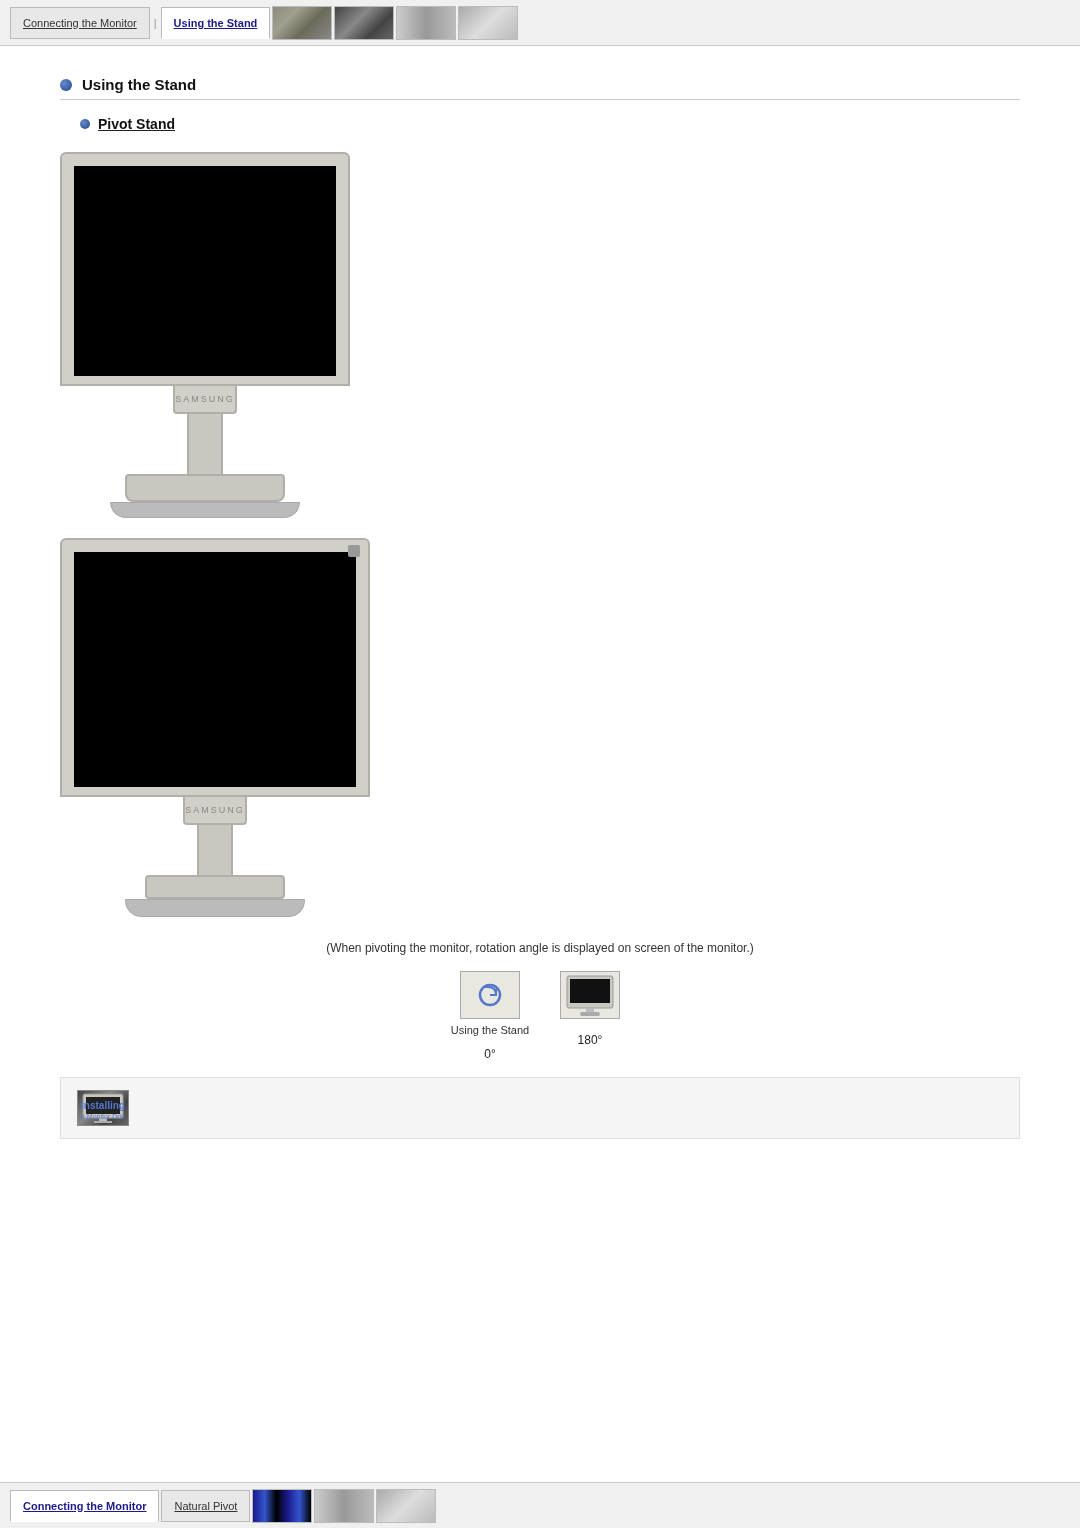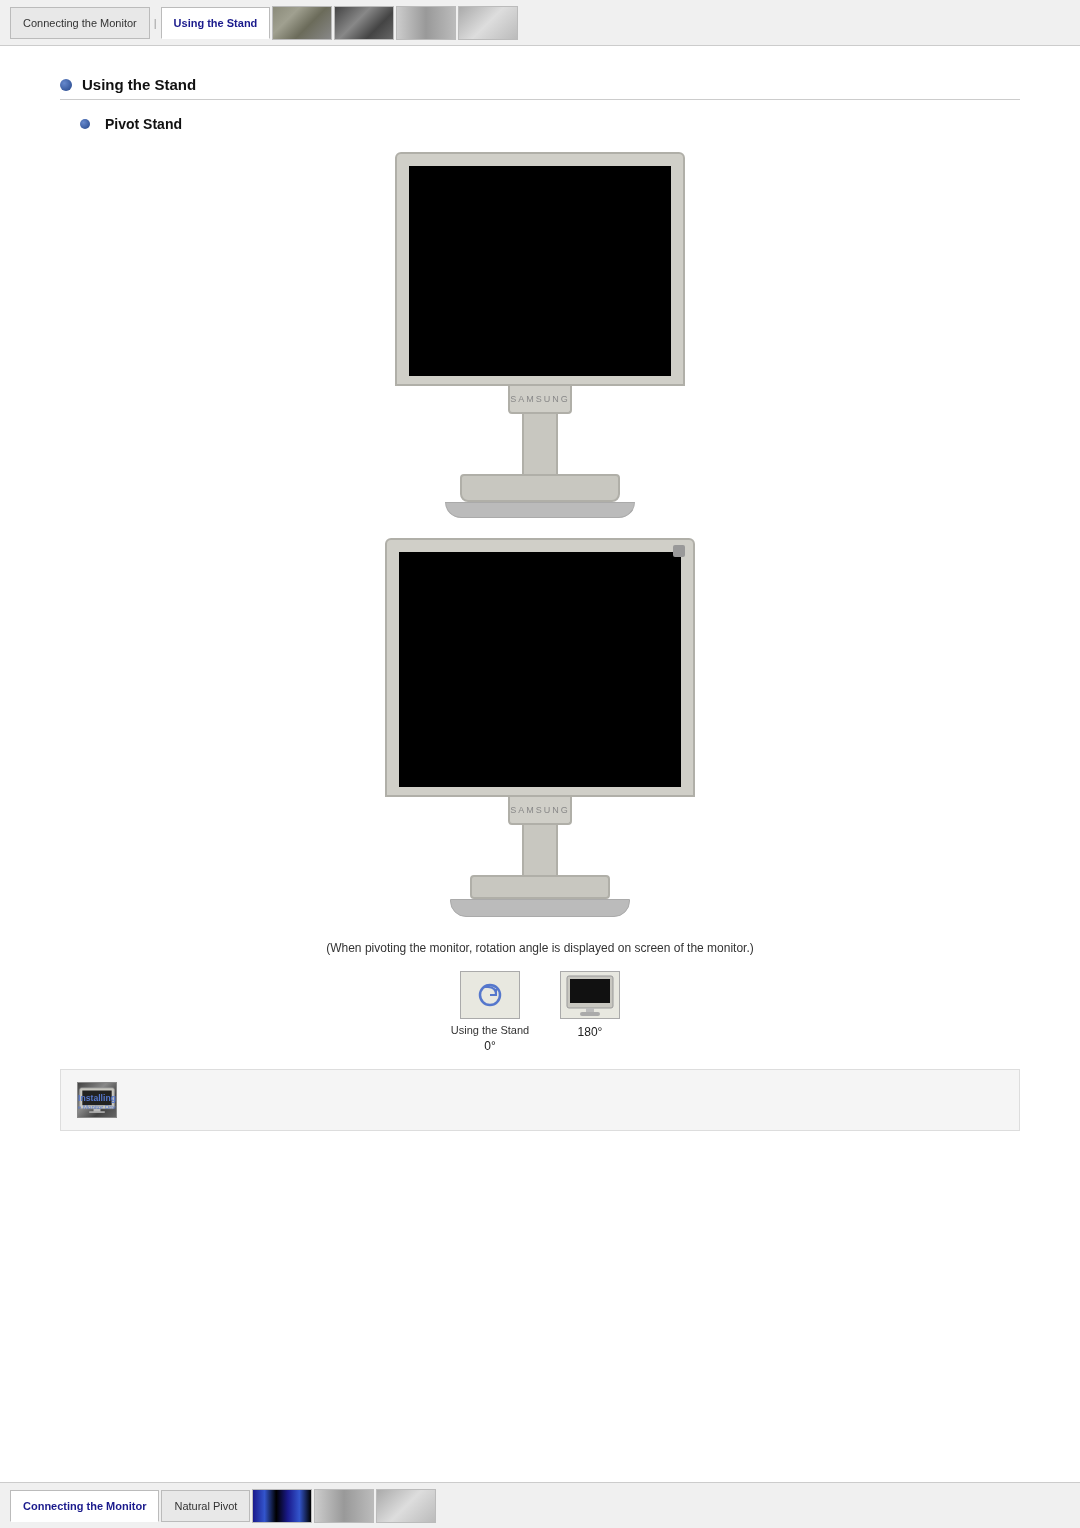--- a/index.html
+++ b/index.html
@@ -26,20 +26,21 @@
       padding: 6px 12px;
       font-size: 11px;
       color: #333;
       white-space: nowrap;
       cursor: pointer;
       border: 1px solid #bbb;
       background: #e8e8e8;
       height: 32px;
       display: flex;
       align-items: center;
+      text-decoration: underline;
     }
     .nav-tab.active {
       background: #fff;
       border-bottom: 1px solid #fff;
       font-weight: bold;
       color: #1a1a8c;
     }
     .nav-tab-separator {
       color: #999;
       font-size: 11px;
@@ -96,40 +97,41 @@
     .section-divider {
       border: none;
       border-top: 1px solid #ccc;
       margin: 6px 0 16px 0;
     }
 
     
     .sub-section-header {
       display: flex;
       align-items: center;
-      gap: 15px;
+      gap: 8px;
       margin: 10px 0 20px 20px;
+      text-decoration: underline;
     }
     .sub-section-header .bullet {
       width: 10px;
       height: 10px;
       border-radius: 50%;
       background: radial-gradient(circle at 35% 35%, #6688cc, #224488);
       flex-shrink: 0;
     }
     .sub-section-header .title {
       font-size: 14px;
       font-weight: bold;
       color: #111;
     }
 
     
     .monitor-container {
       display: flex;
-      justify-content: center;
+      justify-content: flex-start;
       margin: 20px 0;
     }
     .monitor-wrap {
       display: flex;
       flex-direction: column;
       align-items: center;
     }
 
     
     .monitor-1 {
@@ -283,21 +285,21 @@
     }
     .rotation-item .label {
       font-size: 11px;
       color: #333;
       margin-top: 4px;
       text-align: center;
     }
     .rotation-item .angle {
       font-size: 12px;
       color: #222;
-      margin-top: 2px;
+      margin-top: 10px;
     }
 
     
     .thumb-0 {
       background: radial-gradient(circle at 40% 40%, #6688cc 0%, #3355aa 60%, #112266 100%);
     }
     .thumb-90 {
       background: linear-gradient(135deg, #444 0%, #888 40%, #444 70%, #666 100%);
     }
     .thumb-180 {
@@ -308,21 +310,21 @@
     .warning-box {
       display: flex;
       align-items: flex-start;
       gap: 12px;
       background: #f5f5f5;
       border: 1px solid #ddd;
       padding: 12px 16px;
       margin: 10px 0 20px 0;
     }
     .warning-icon {
-      width: 40px;
+      width: 52px;
       height: 36px;
       flex-shrink: 0;
       background: linear-gradient(135deg, #444 0%, #888 40%, #444 70%, #666 100%);
       border: 1px solid #888;
       display: flex;
       align-items: center;
       justify-content: center;
     }
     .warning-text {
       font-size: 12px;

